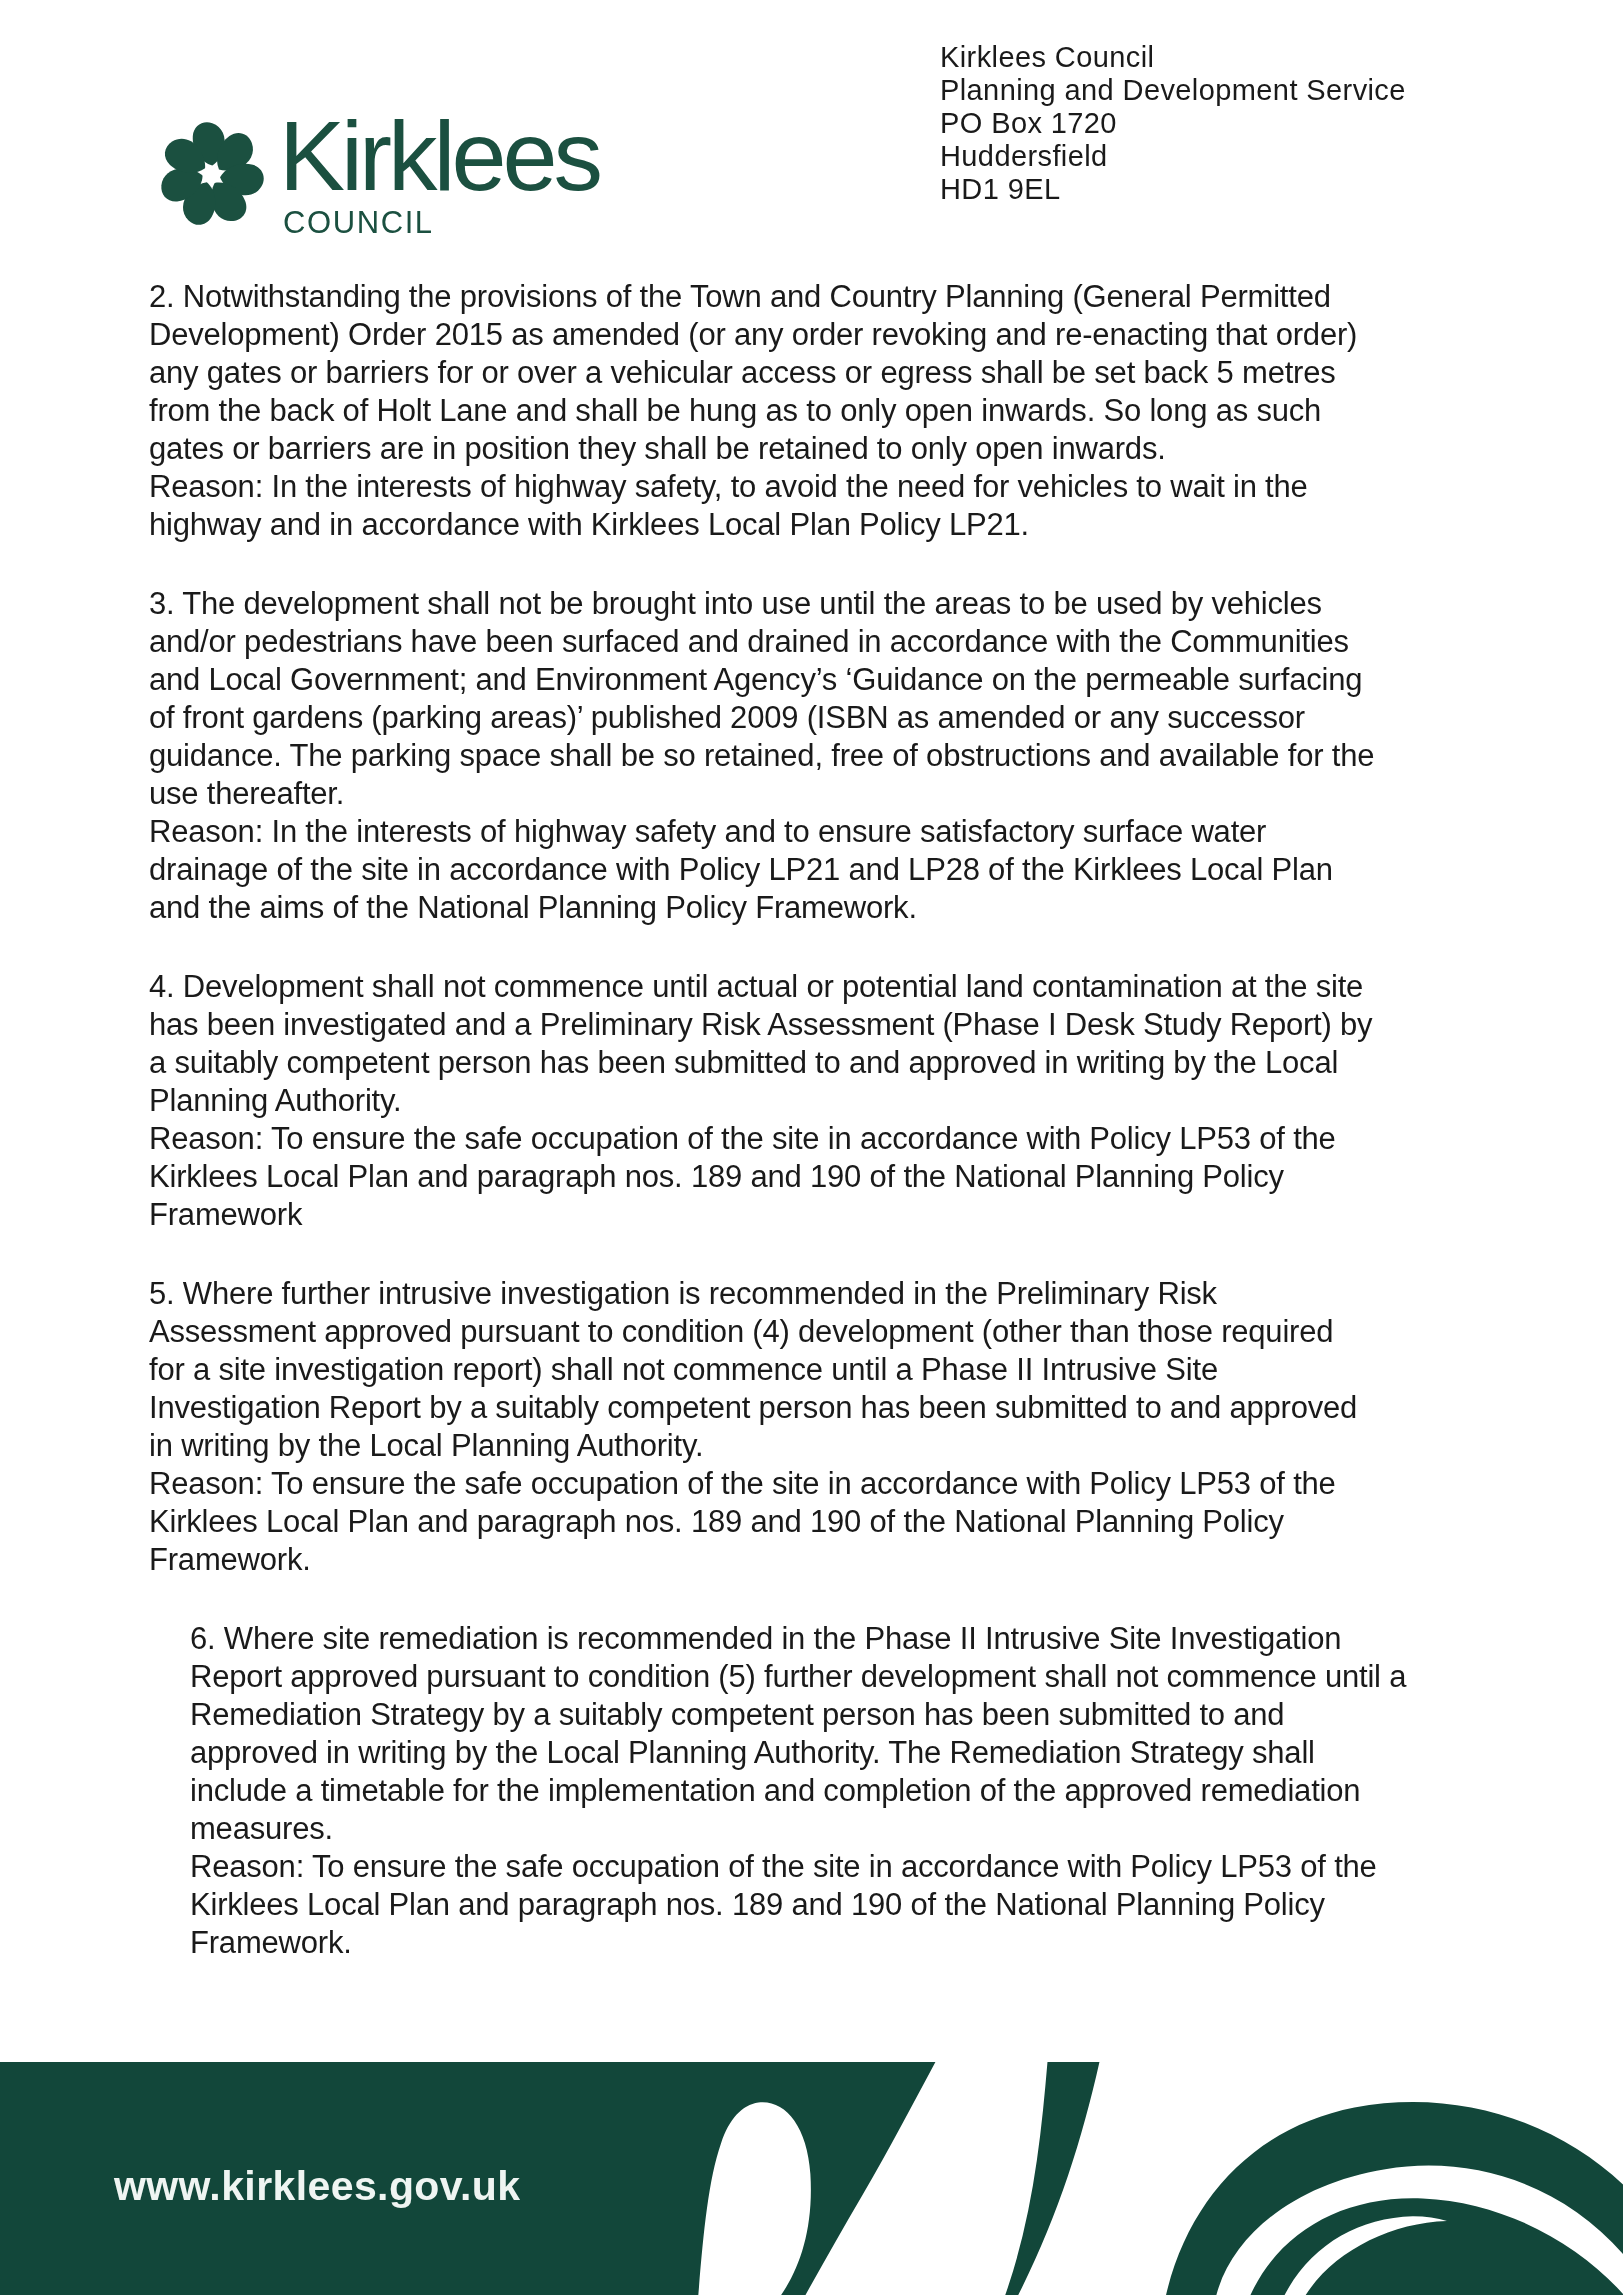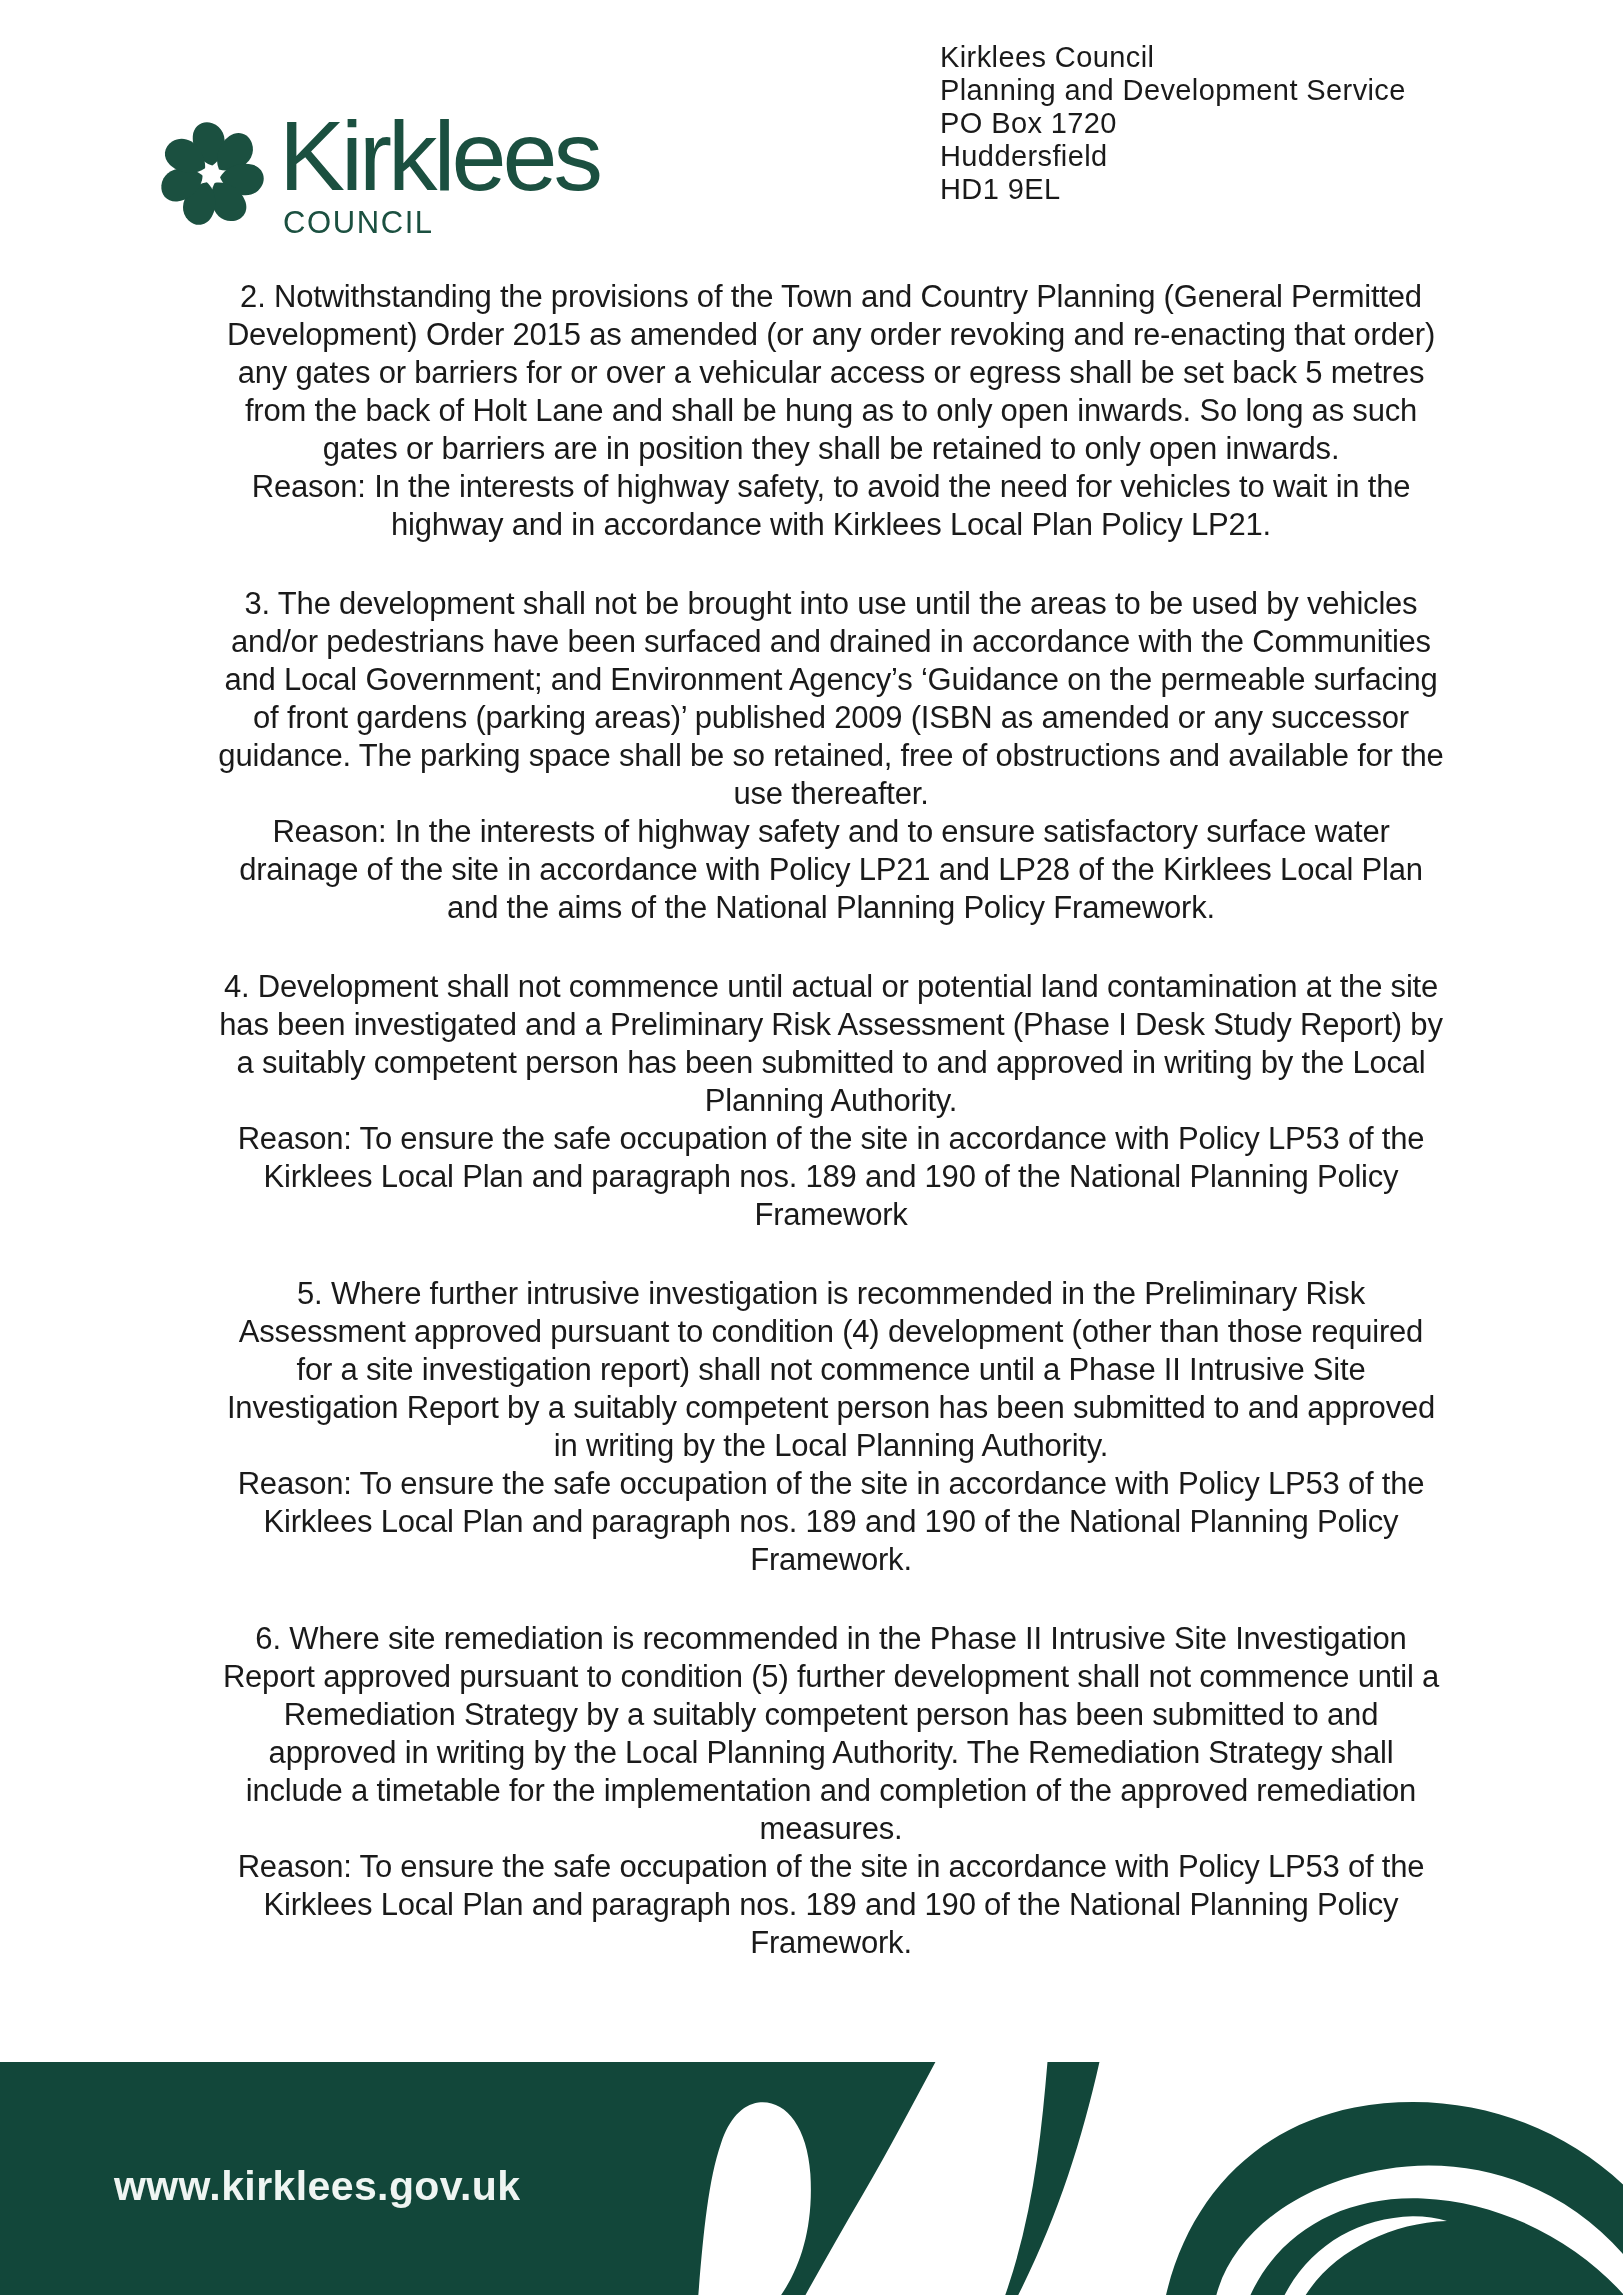--- a/index.html
+++ b/index.html
@@ -33,24 +33,24 @@
   }
   .address{
     position:absolute;left:940px;top:41px;
     font-size:29px;line-height:33px;letter-spacing:0.4px;
     color:var(--text);
   }
   .addr-line{white-space:pre;}
   
   .conditions{
     position:absolute;left:149px;top:278px;width:1364px;
-    font-size:31px;line-height:38px;letter-spacing:-0.2px;text-align:center;
+    font-size:31px;line-height:38px;letter-spacing:-0.2px;
   }
   .para{margin:0 0 41px 0;}
-  .para:nth-child(5){margin-top:31px;}
+  .para:nth-child(5){margin-top:31px;margin-left:41px;}
   .line{white-space:pre;}
   .line b{font-weight:400;}
   
   .footer-band{
     position:absolute;left:0;bottom:0;width:1564px;height:233px;
   }
   .footer-band svg{position:absolute;left:0;top:0;width:1624px;height:233px;display:block;}
   .swirl-green{fill:var(--footer-green);}
   .swirl-white{fill:var(--page-bg);}
   .site-url{

